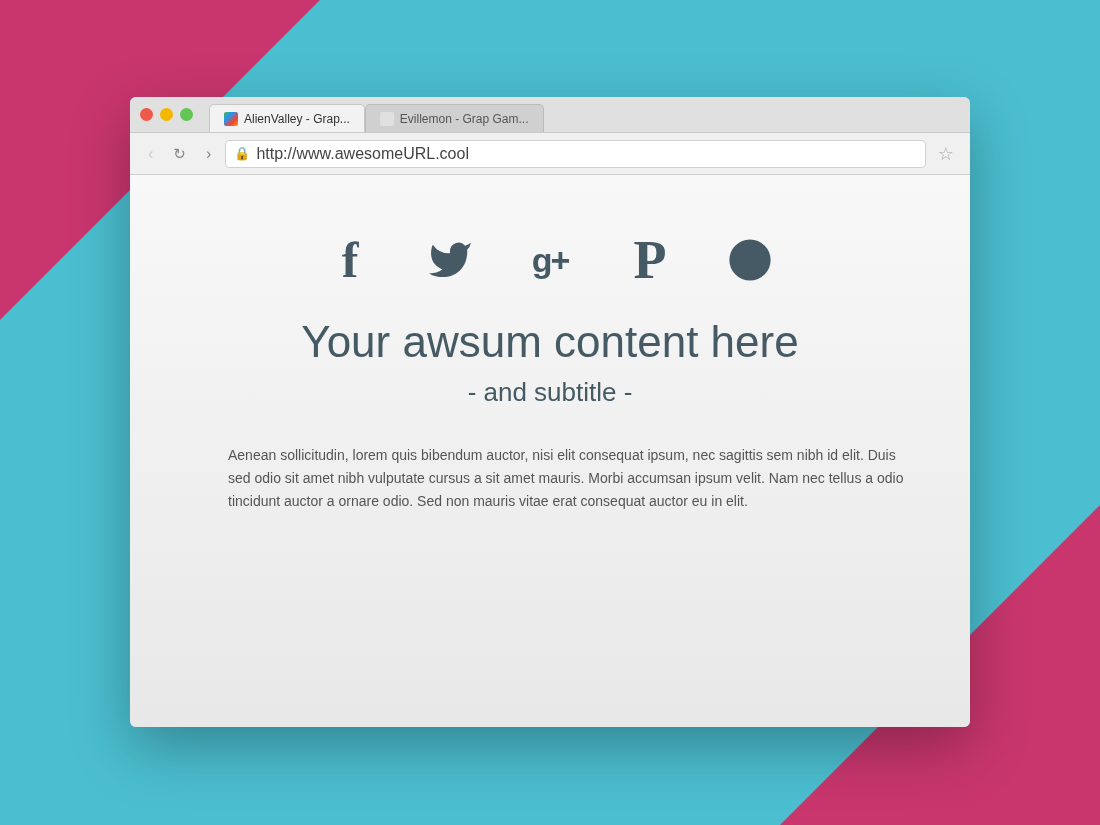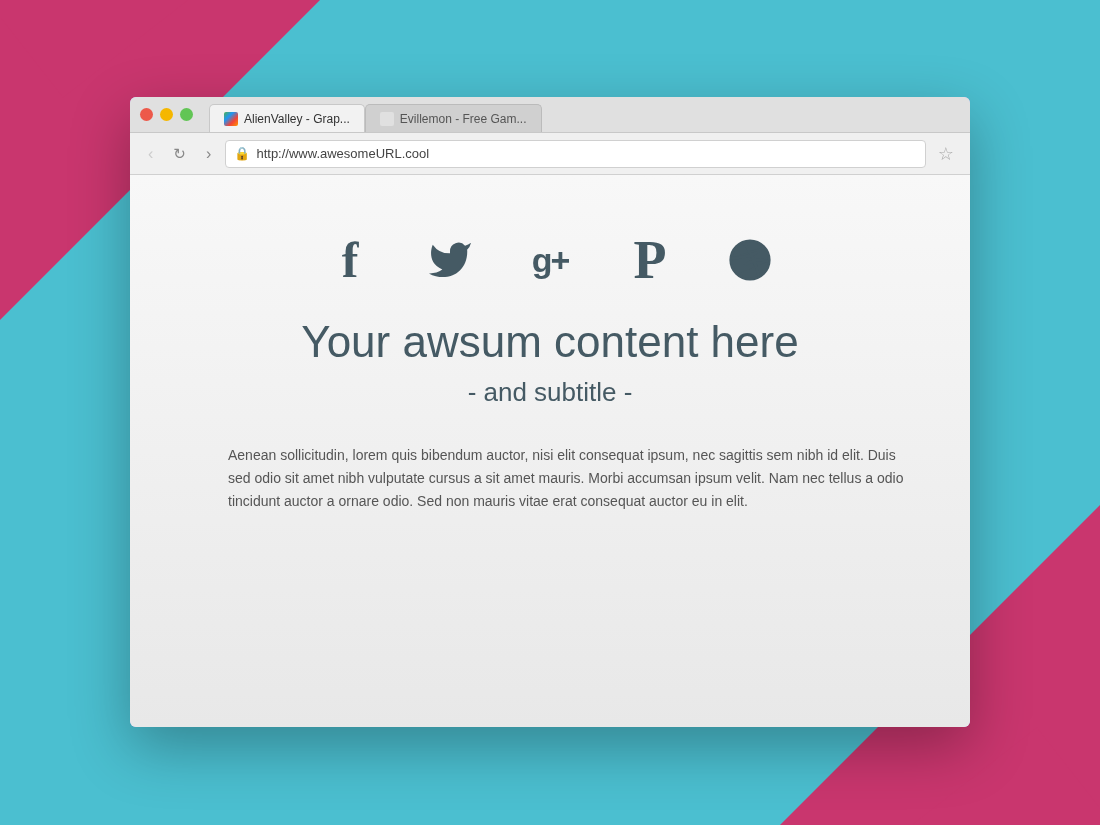--- a/index.html
+++ b/index.html
@@ -144,21 +144,21 @@
       padding: 0 8px;
       gap: 6px;
     }
 
     .lock-icon {
       color: #5a9c5a;
       font-size: 13px;
     }
 
     .url-text {
-      font-size: 13px;
+      font-size: 16px;
       color: #444;
       flex: 1;
     }
 
     .star-btn {
       background: none;
       border: none;
       cursor: pointer;
       color: #aaa;
       font-size: 18px;
@@ -280,21 +280,21 @@
       <button class="control-btn control-minimize"></button>
       <button class="control-btn control-maximize"></button>
     </div>
     <div class="tabs-bar">
       <div class="tab active">
         <span class="tab-favicon tab-favicon-alien"></span>
         <span>AlienValley - Grap...</span>
       </div>
       <div class="tab">
         <span class="tab-favicon" style="background:#e0e0e0;"></span>
-        <span>Evillemon - Free Gam...</span>
+        <span>Evillemon - Grap Gam...</span>
       </div>
     </div>
   </div>
 
   <div class="nav-bar">
     <button class="nav-btn disabled">
       <span>‹</span>
     </button>
     <button class="nav-btn">
       <span style="font-size:15px;">↻</span>

